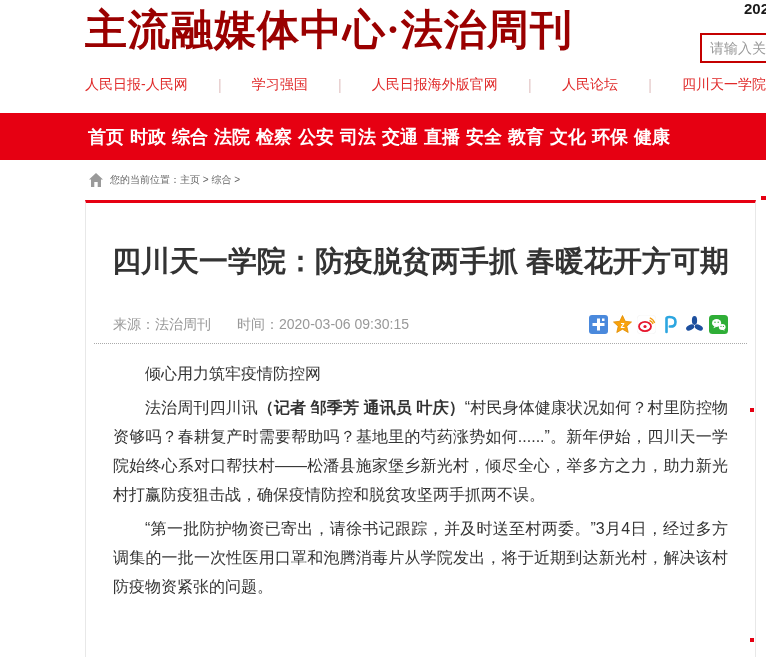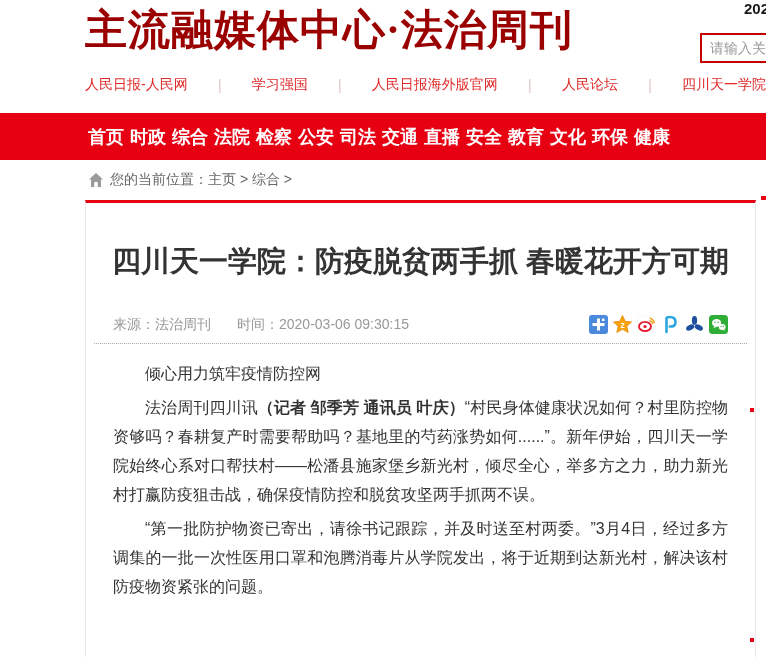--- a/index.html
+++ b/index.html
@@ -26,21 +26,21 @@
   
   .mainnav { position:absolute; left:0; top:113px; width:766px; height:47px; background:#e60012;
              display:flex; align-items:center; padding-left:88px; gap:6px; }
   .mainnav a { color:#ffffff; font-size:18px; font-weight:bold; text-decoration:none;
                white-space:nowrap; cursor:pointer; }
 
   
   .crumb-row { position:absolute; left:0; top:160px; width:766px; height:40px; background:#fff;
                display:flex; align-items:center; padding-left:88px; }
   .crumb-row .home-ic { margin-right:6px; display:inline-flex; }
-  .crumb-text { font-size:14px; color:#666; }
+  .crumb-text { font-size:10px; color:#666; }
 
   
   .card { position:absolute; left:85px; top:200px; width:671px; height:480px; background:#fff;
           border:1px solid #e8e8e8; border-top:3px solid #e60012; }
   .art-title { margin:36px 18px 0; text-align:center; font-size:29px; line-height:44px;
                font-weight:bold; color:#333; }
   .meta-row { margin-top:32px; padding:0 27px; display:flex; align-items:center;
               justify-content:space-between; }
   .meta-left { display:flex; gap:26px; font-size:14px; color:#999; }
   .share-bar { display:flex; align-items:center; gap:5px; }

